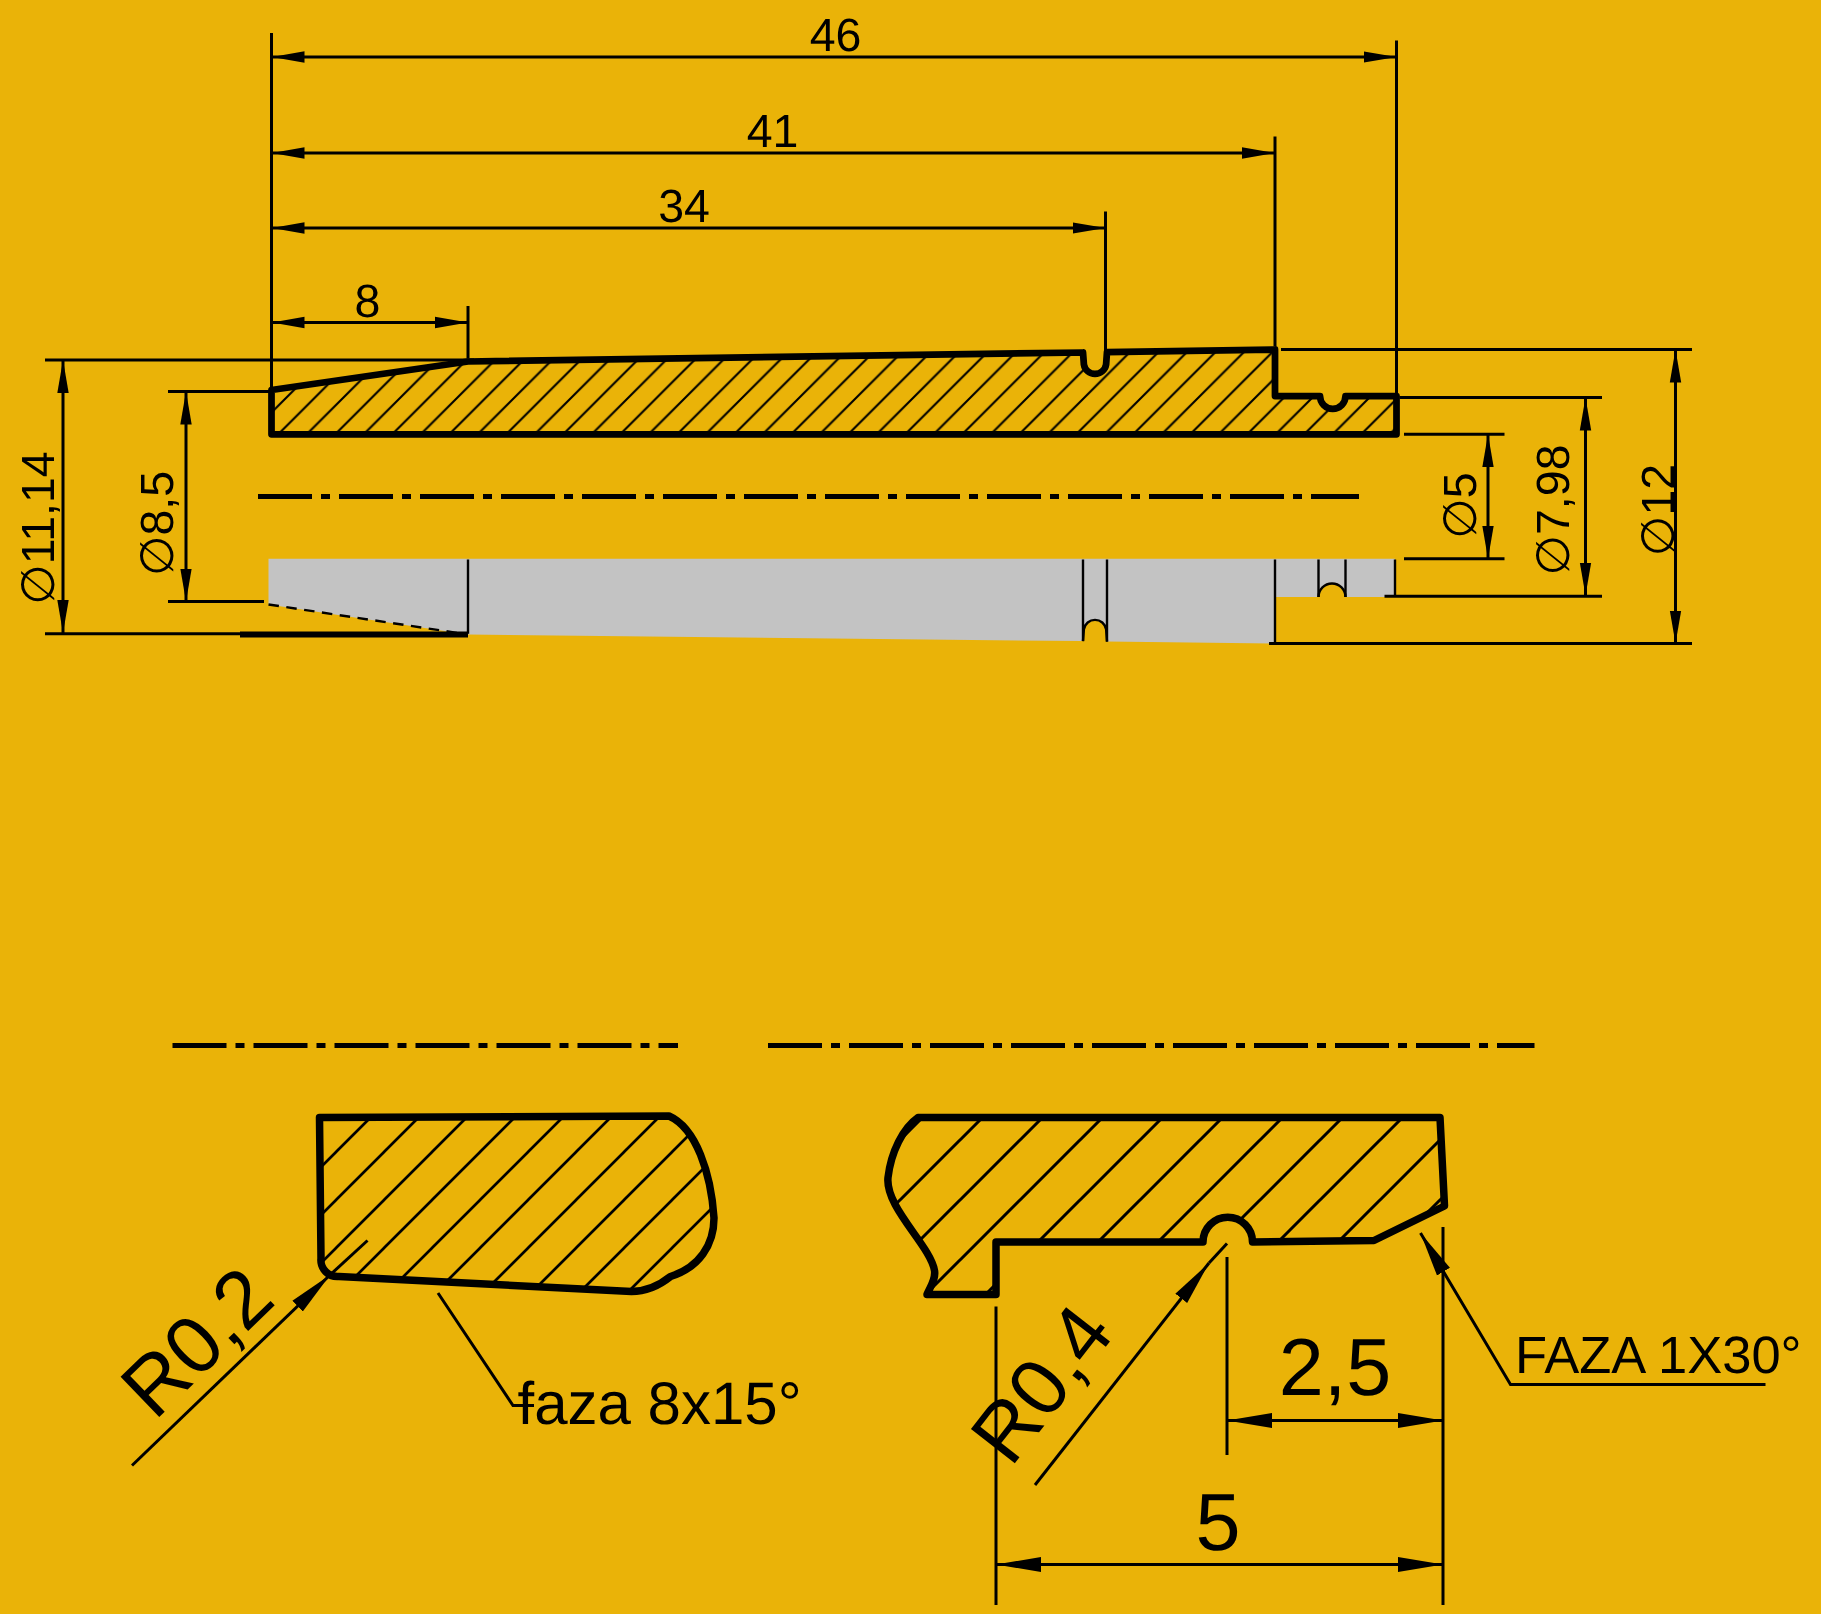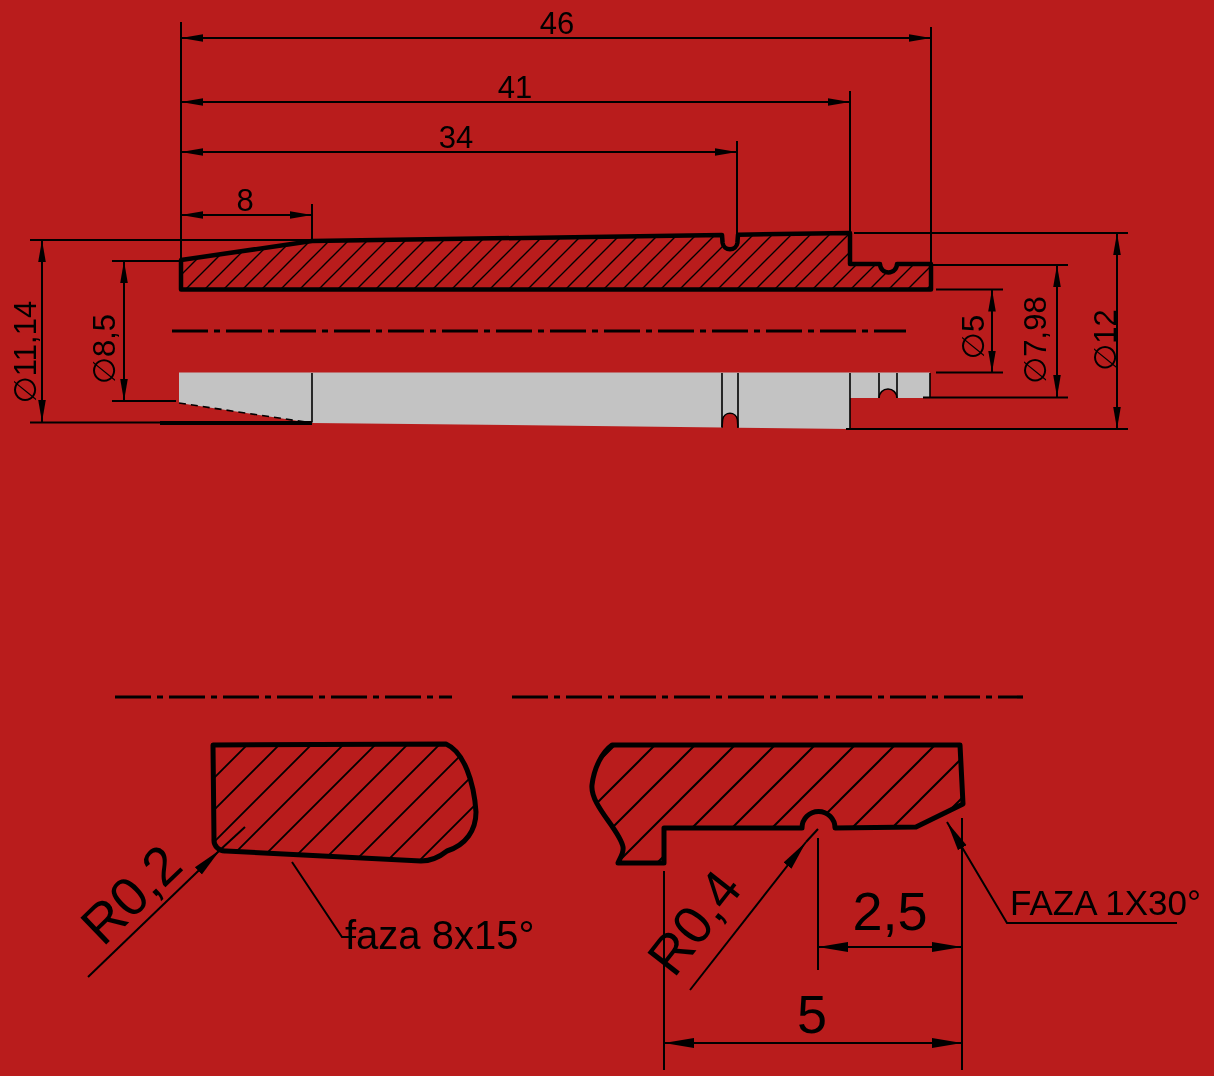--- a/index.html
+++ b/index.html
@@ -1,16 +1,16 @@
 <!DOCTYPE html>
 <html><head>
 <meta charset="utf-8">
 <style>
   html,body{margin:0;padding:0;background:#fff;}
-  .canvas{width:1214px;height:1076px;position:relative;background:#b91c1c;}
+  .canvas{width:1214px;height:1076px;position:relative;background:#eab308;}
   svg text{font-family:"Liberation Sans","DejaVu Sans",sans-serif;fill:#000;}
   .dimtxt{font-size:31px;}
   .dettxt{font-size:54px;}
   .fazatxt{font-size:40px;}
   .FAZAtxt{font-size:35px;}
 </style>
 </head>
 <body>
 
 <div class="canvas">

